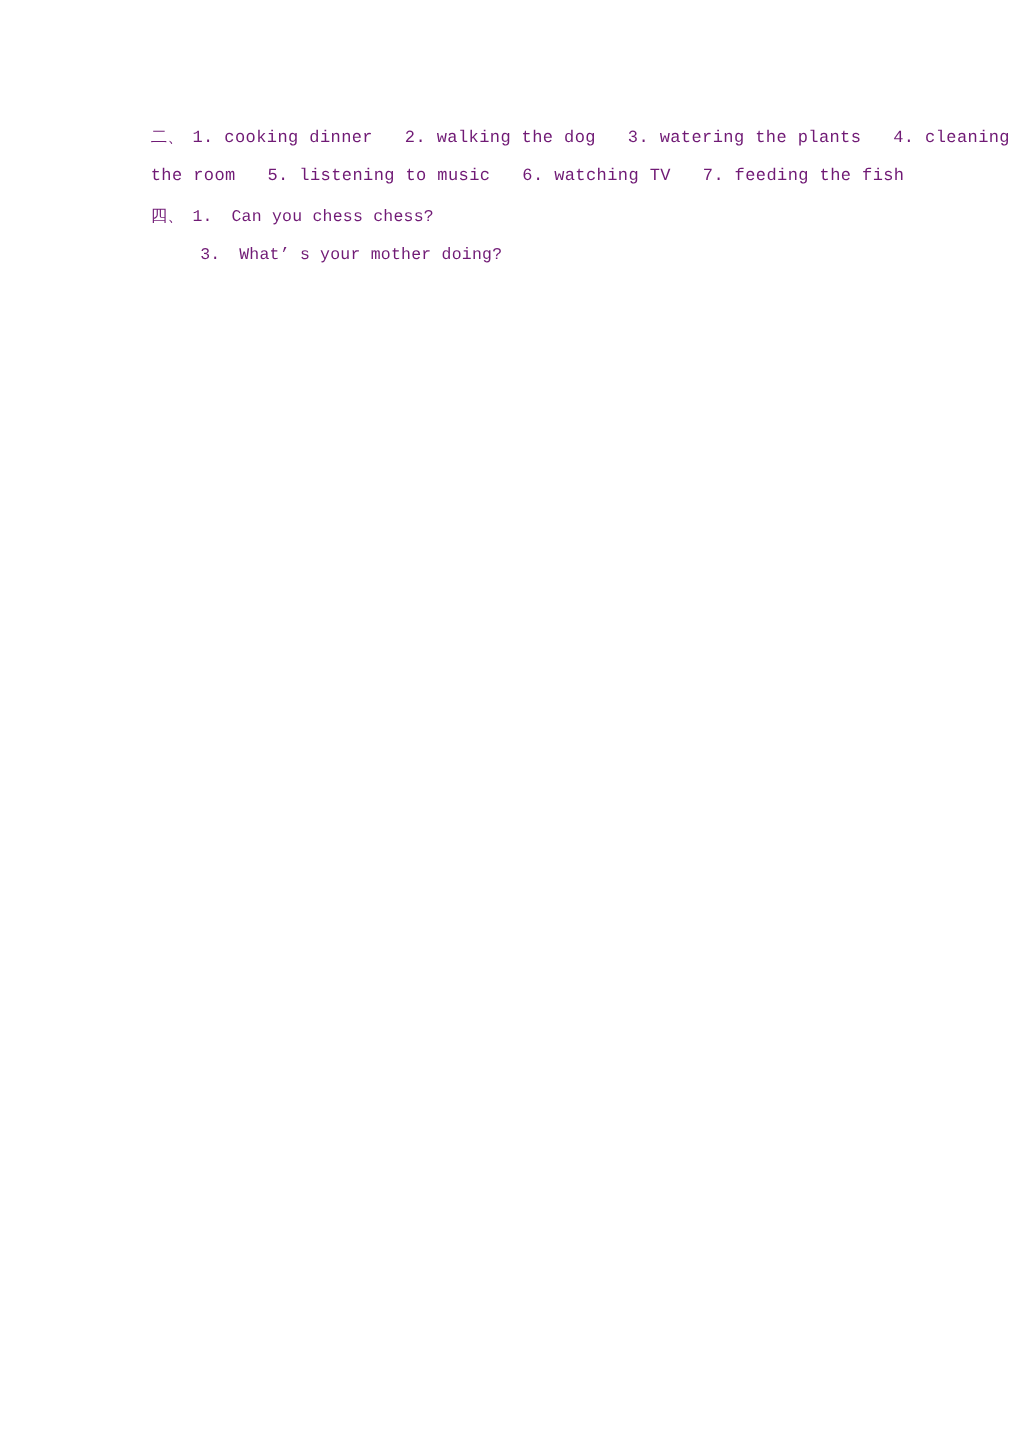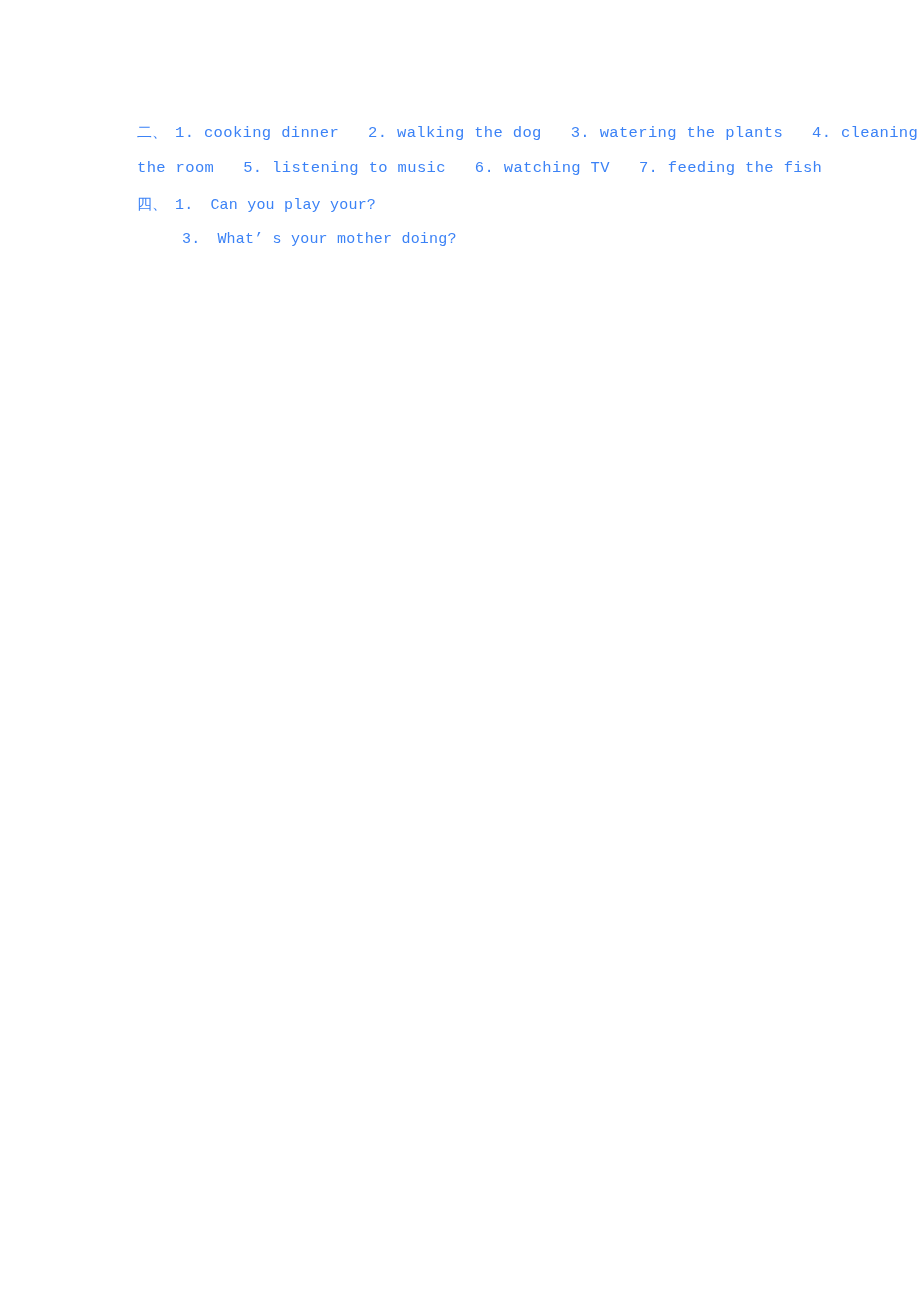--- a/index.html
+++ b/index.html
@@ -29,25 +29,25 @@
   .answer-body {
     position: absolute;
     left: 137px;
     top: 114px;
     width: 700px;
   }
 
   
   .line {
     height: 36px;
-    line-height: 36px;
+    line-height: 20px;
     white-space: pre;
     font-size: 15.5px;
     letter-spacing: 0.35px;
-    color: #3b82f6;
+    color: #701a75;
   }
 
   .line.smaller {
     font-size: 15px;
     letter-spacing: 0.2px;
   }
 
   
   .cn-marker {
     display: inline-block;
@@ -74,21 +74,21 @@
 
 <div class="page">
 
   <div class="answer-body">
 
     <div class="line"><span class="cn-marker">二、</span><span>1. cooking dinner   2. walking the dog   3. watering the plants   4. cleaning</span></div>
 
     <div class="line"><span>the room   5. listening to music   6. watching TV   7. feeding the fish</span></div>
 
 
-    <div class="line smaller"><span class="cn-marker tight">四、</span><span>1.</span><span class="gap2"></span><span>Can you play your?</span></div>
+    <div class="line smaller"><span class="cn-marker tight">四、</span><span>1.</span><span class="gap2"></span><span>Can you chess chess?</span></div>
 
 
     <div class="line smaller"><span class="sub-indent"></span><span>3.</span><span class="gap2"></span><span>What’ s your mother doing?</span></div>
 
 
   </div>
 
 </div>
 
 </body></html>

